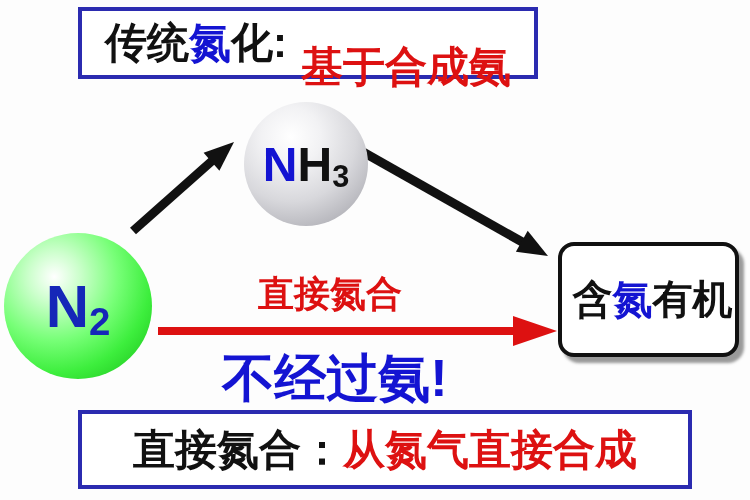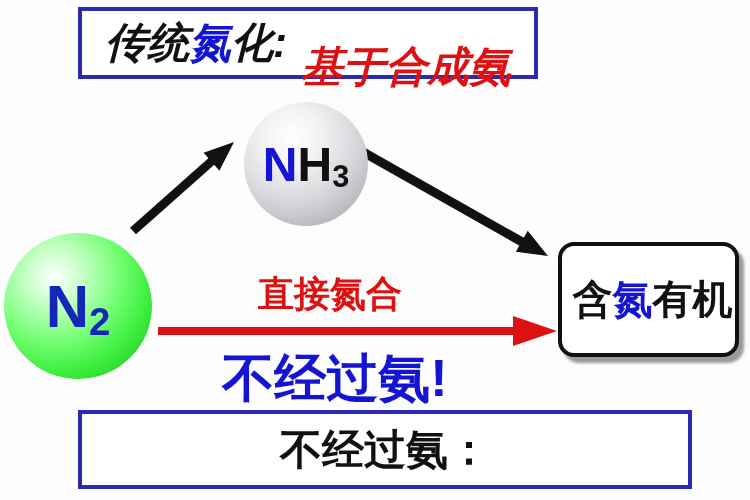--- a/index.html
+++ b/index.html
@@ -19,21 +19,21 @@
 
   .caption-box {
     position: absolute;
     background: #ffffff;
     border: 4px solid var(--box-border-blue, #2b2bb0);
     display: flex;
     align-items: center;
     justify-content: center;
     white-space: nowrap;
   }
-  .top-box   { left: 78px; top: 7px;   width: 460px; height: 72px; font-size: 42px; font-style: italic; }
+  .top-box   { left: 78px; top: 7px;   width: 460px; height: 72px; font-size: 42px; }
   .bottom-box{ left: 78px; top: 410px; width: 614px; height: 79px; font-size: 42px; }
   .top-box .gap { margin-left: 14px; margin-top: 48px; }
 
   .sphere {
     position: absolute;
     border-radius: 50%;
     display: flex;
     align-items: center;
     justify-content: center;
   }
@@ -122,16 +122,17 @@
   <div class="float-label direct-label c-red">直接氮合</div>
   <div class="float-label no-ammonia-label c-blue">不经过氨!</div>
 
   <div class="product-box">
     <span>
       <span class="c-black">含</span><span class="c-blue">氮</span><span class="c-black">有机</span>
     </span>
   </div>
 
   <div class="caption-box bottom-box">
-    <span class="c-black">不经过氨：</span>
+    <span class="c-black">直接氮合：</span>
+      <span class="c-red">从氮气直接合成</span>
   </div>
 
 </div>
 
 </body></html>

